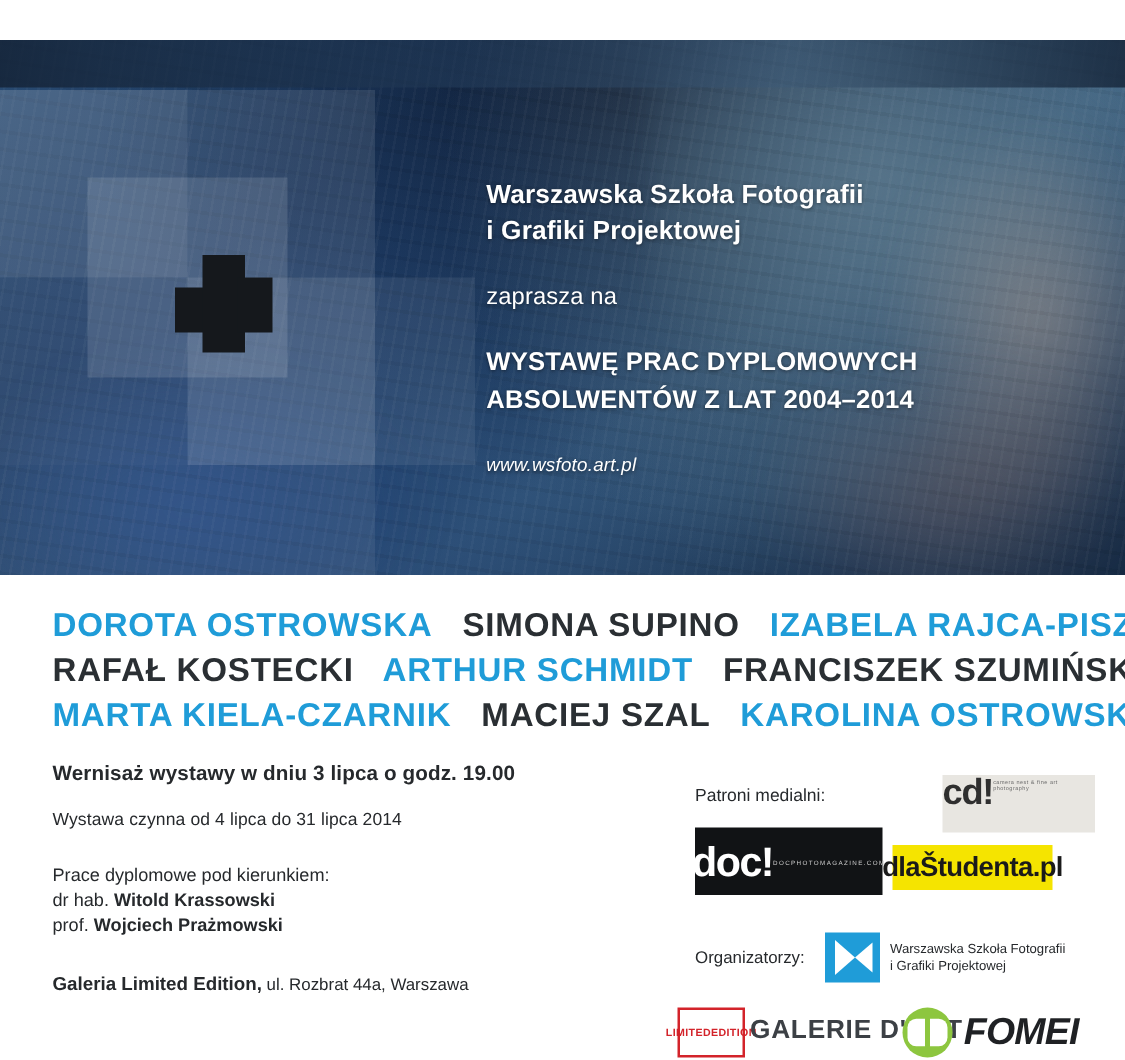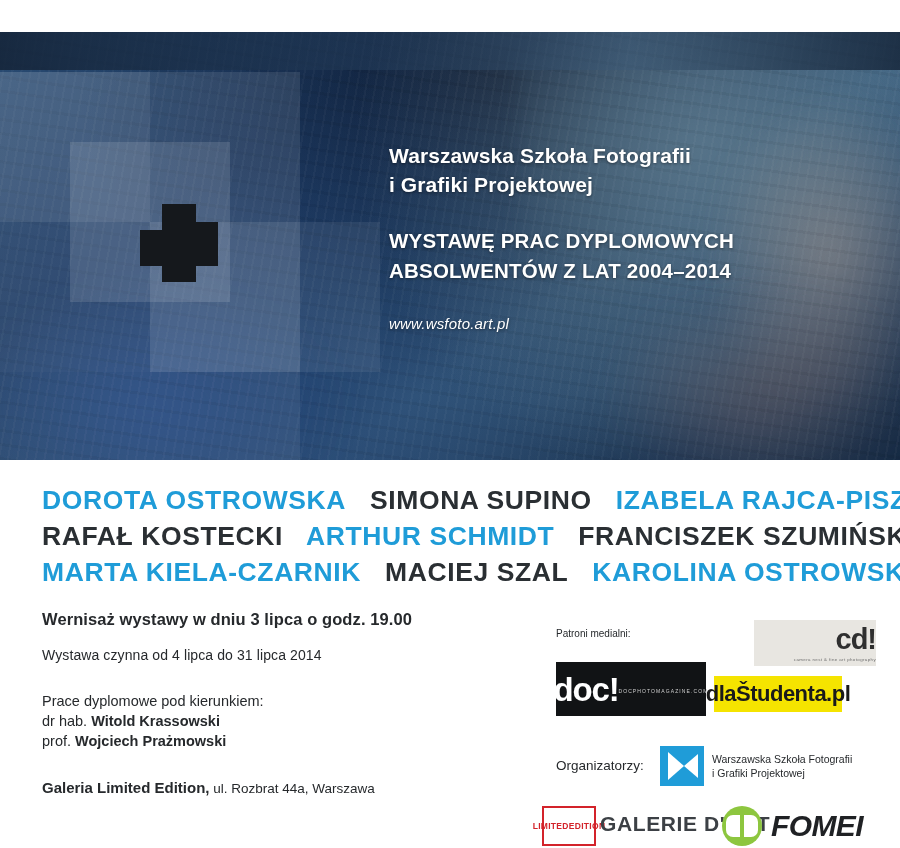--- a/index.html
+++ b/index.html
@@ -190,36 +190,36 @@
   .gallery .gaddr { font-weight: normal; font-size: 13.5px; }
 
   
   .partners {
     position: absolute;
     left: 556px;
     top: 596px;
     width: 320px;
   }
   .lbl {
-    font-size: 10px;
+    font-size: 14px;
     color: #26292c;
   }
   .row-media {
     position: relative;
     height: 82px;
   }
   .logo-cd {
     position: absolute;
     left: 198px; top: -8px;
     width: 122px; height: 46px;
     background: #e8e6e1;
     display: flex;
-    align-items: flex-end;
+    align-items: flex-start;
     justify-content: center;
-    flex-direction: column;
+    flex-direction: row;
   }
   .logo-cd .cd-main {
     font-size: 29px;
     font-weight: bold;
     color: #2f2f2f;
     letter-spacing: -1px;
     line-height: 1;
   }
   .logo-cd .cd-sub {
     font-size: 4.4px;
@@ -406,20 +406,21 @@
       <div class="g1"></div>
       <div class="g2"></div>
       <div class="g3"></div>
     </div>
 
     <div class="hero-text">
       <div class="school-name">
         <div>Warszawska Szkoła Fotografii</div>
         <div>i Grafiki Projektowej</div>
       </div>
+      <div class="invites">zaprasza na</div>
       <div class="exhibit">
         <div>WYSTAWĘ PRAC DYPLOMOWYCH</div>
         <div>ABSOLWENTÓW Z LAT 2004–2014</div>
       </div>
       <div class="website">www.wsfoto.art.pl</div>
     </div>
   </div>
 
   <div class="names">
     <div class="name-row">

